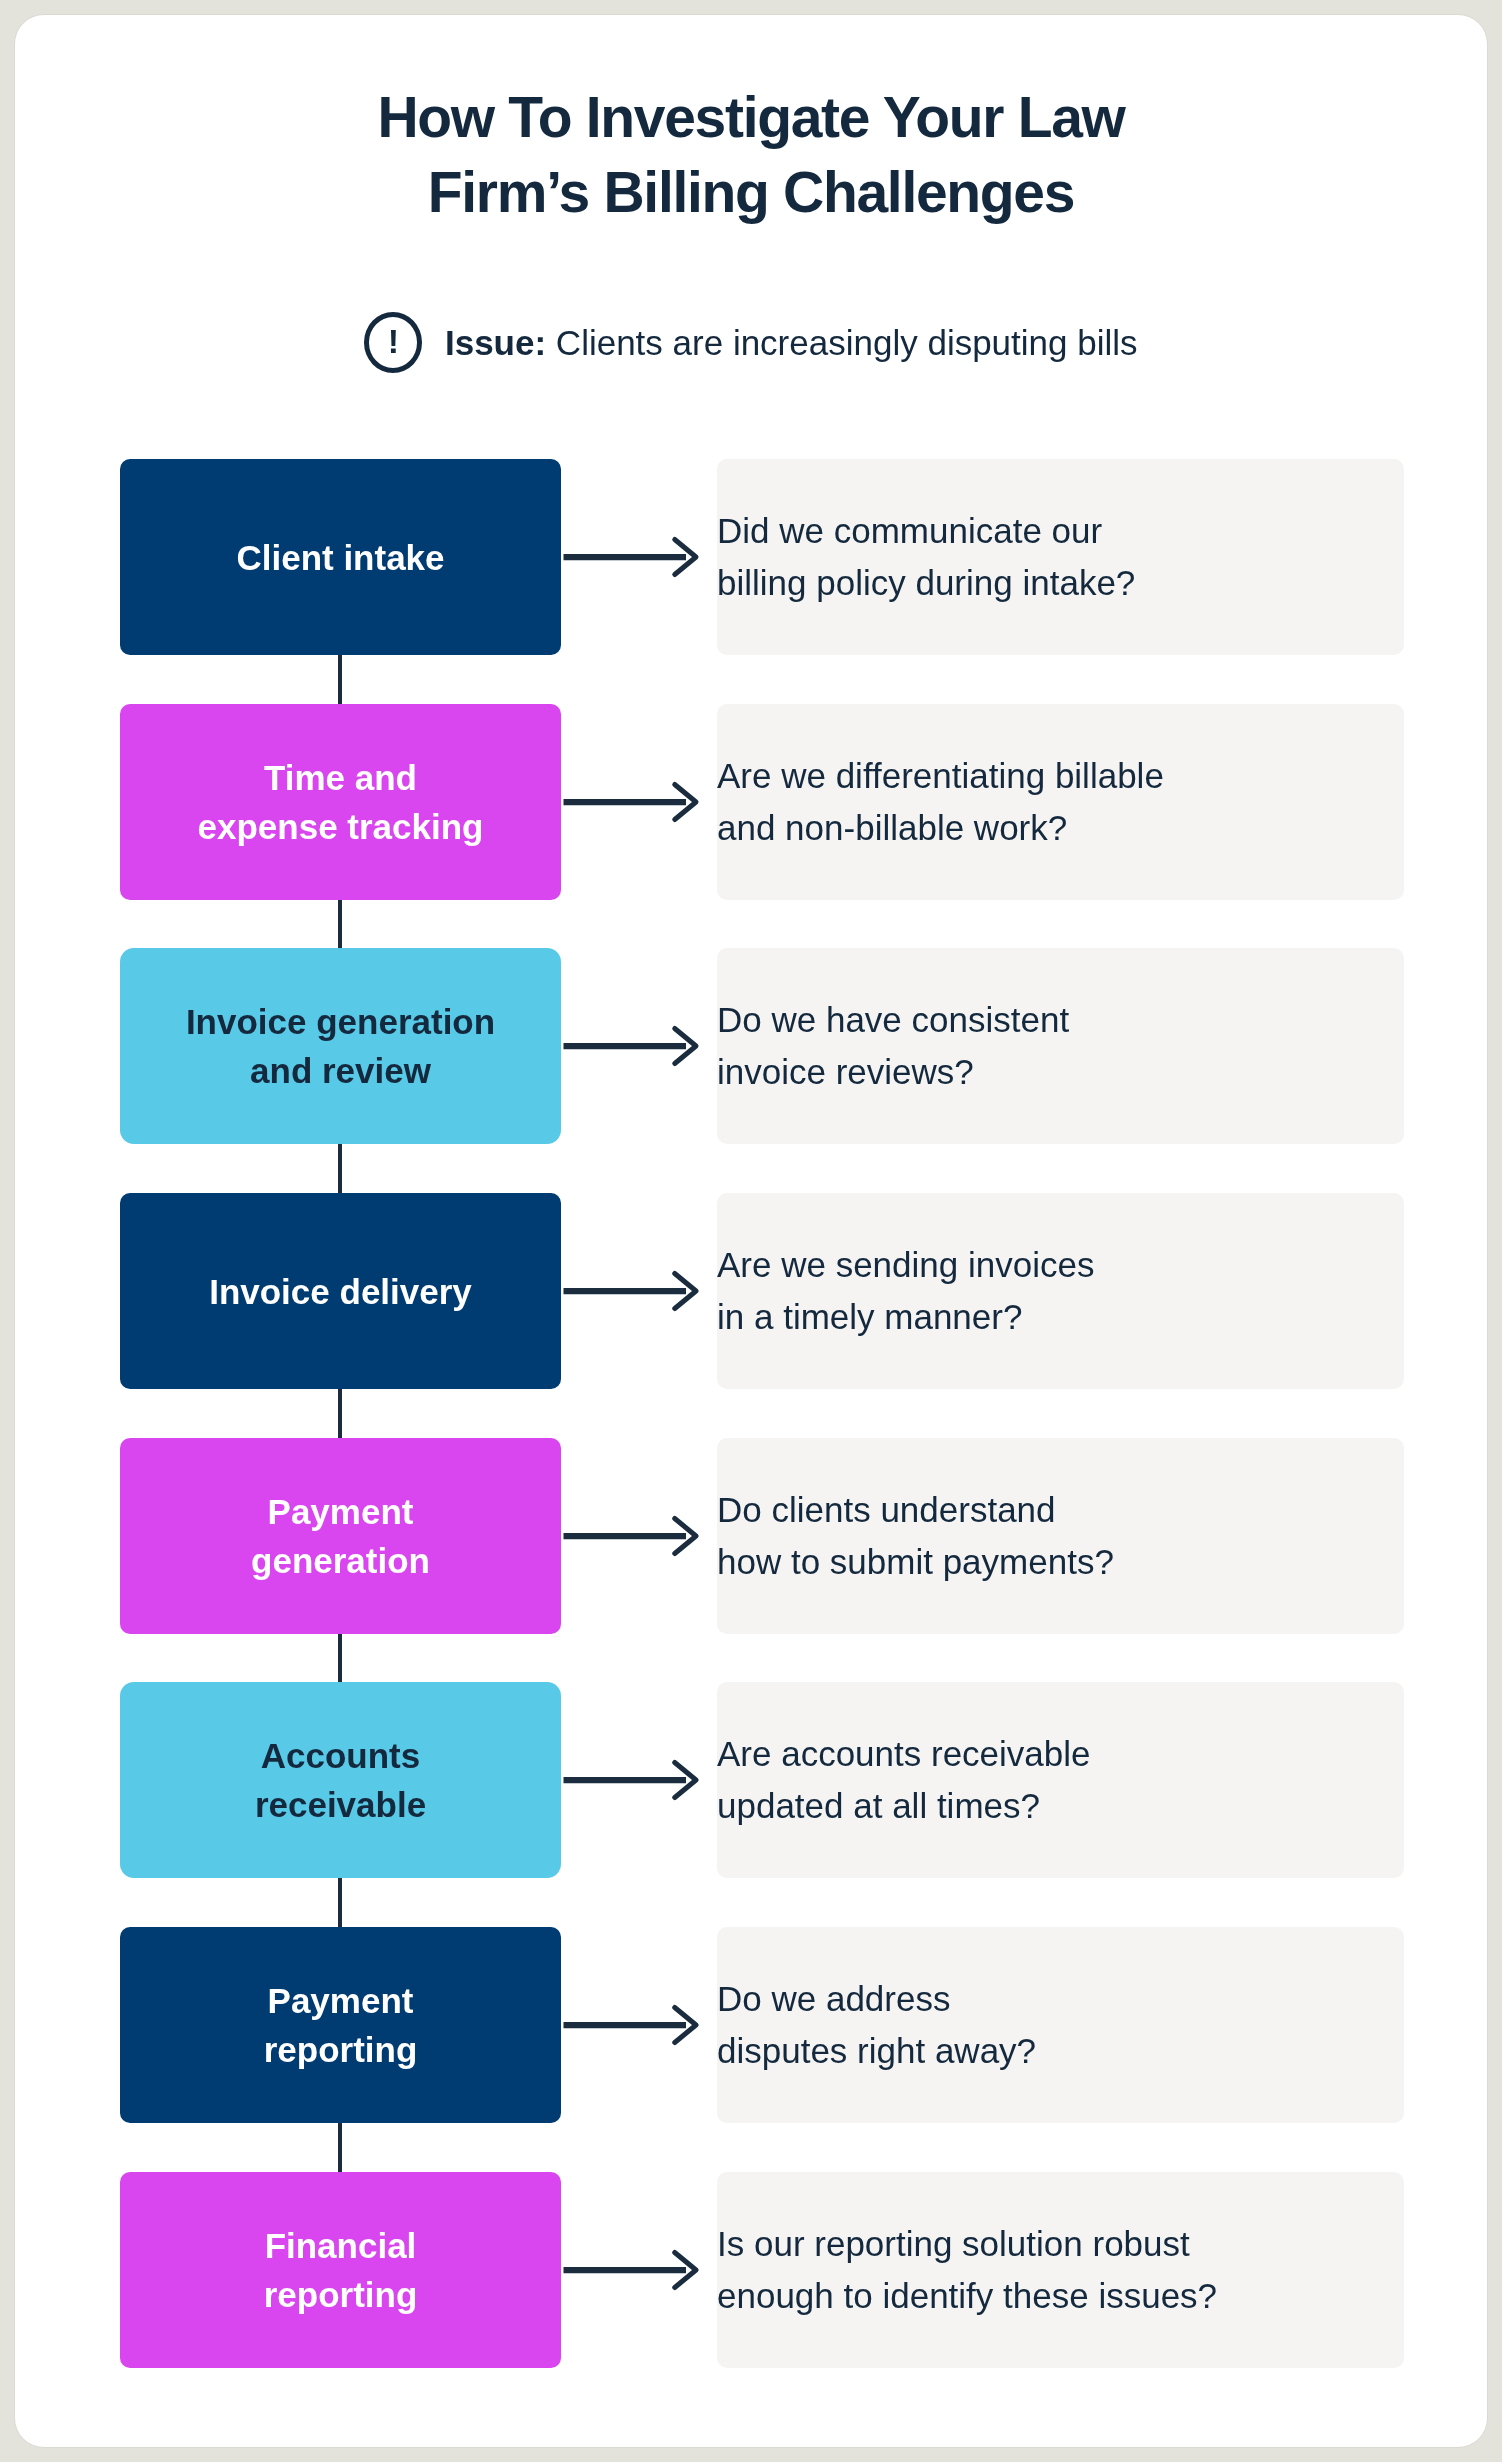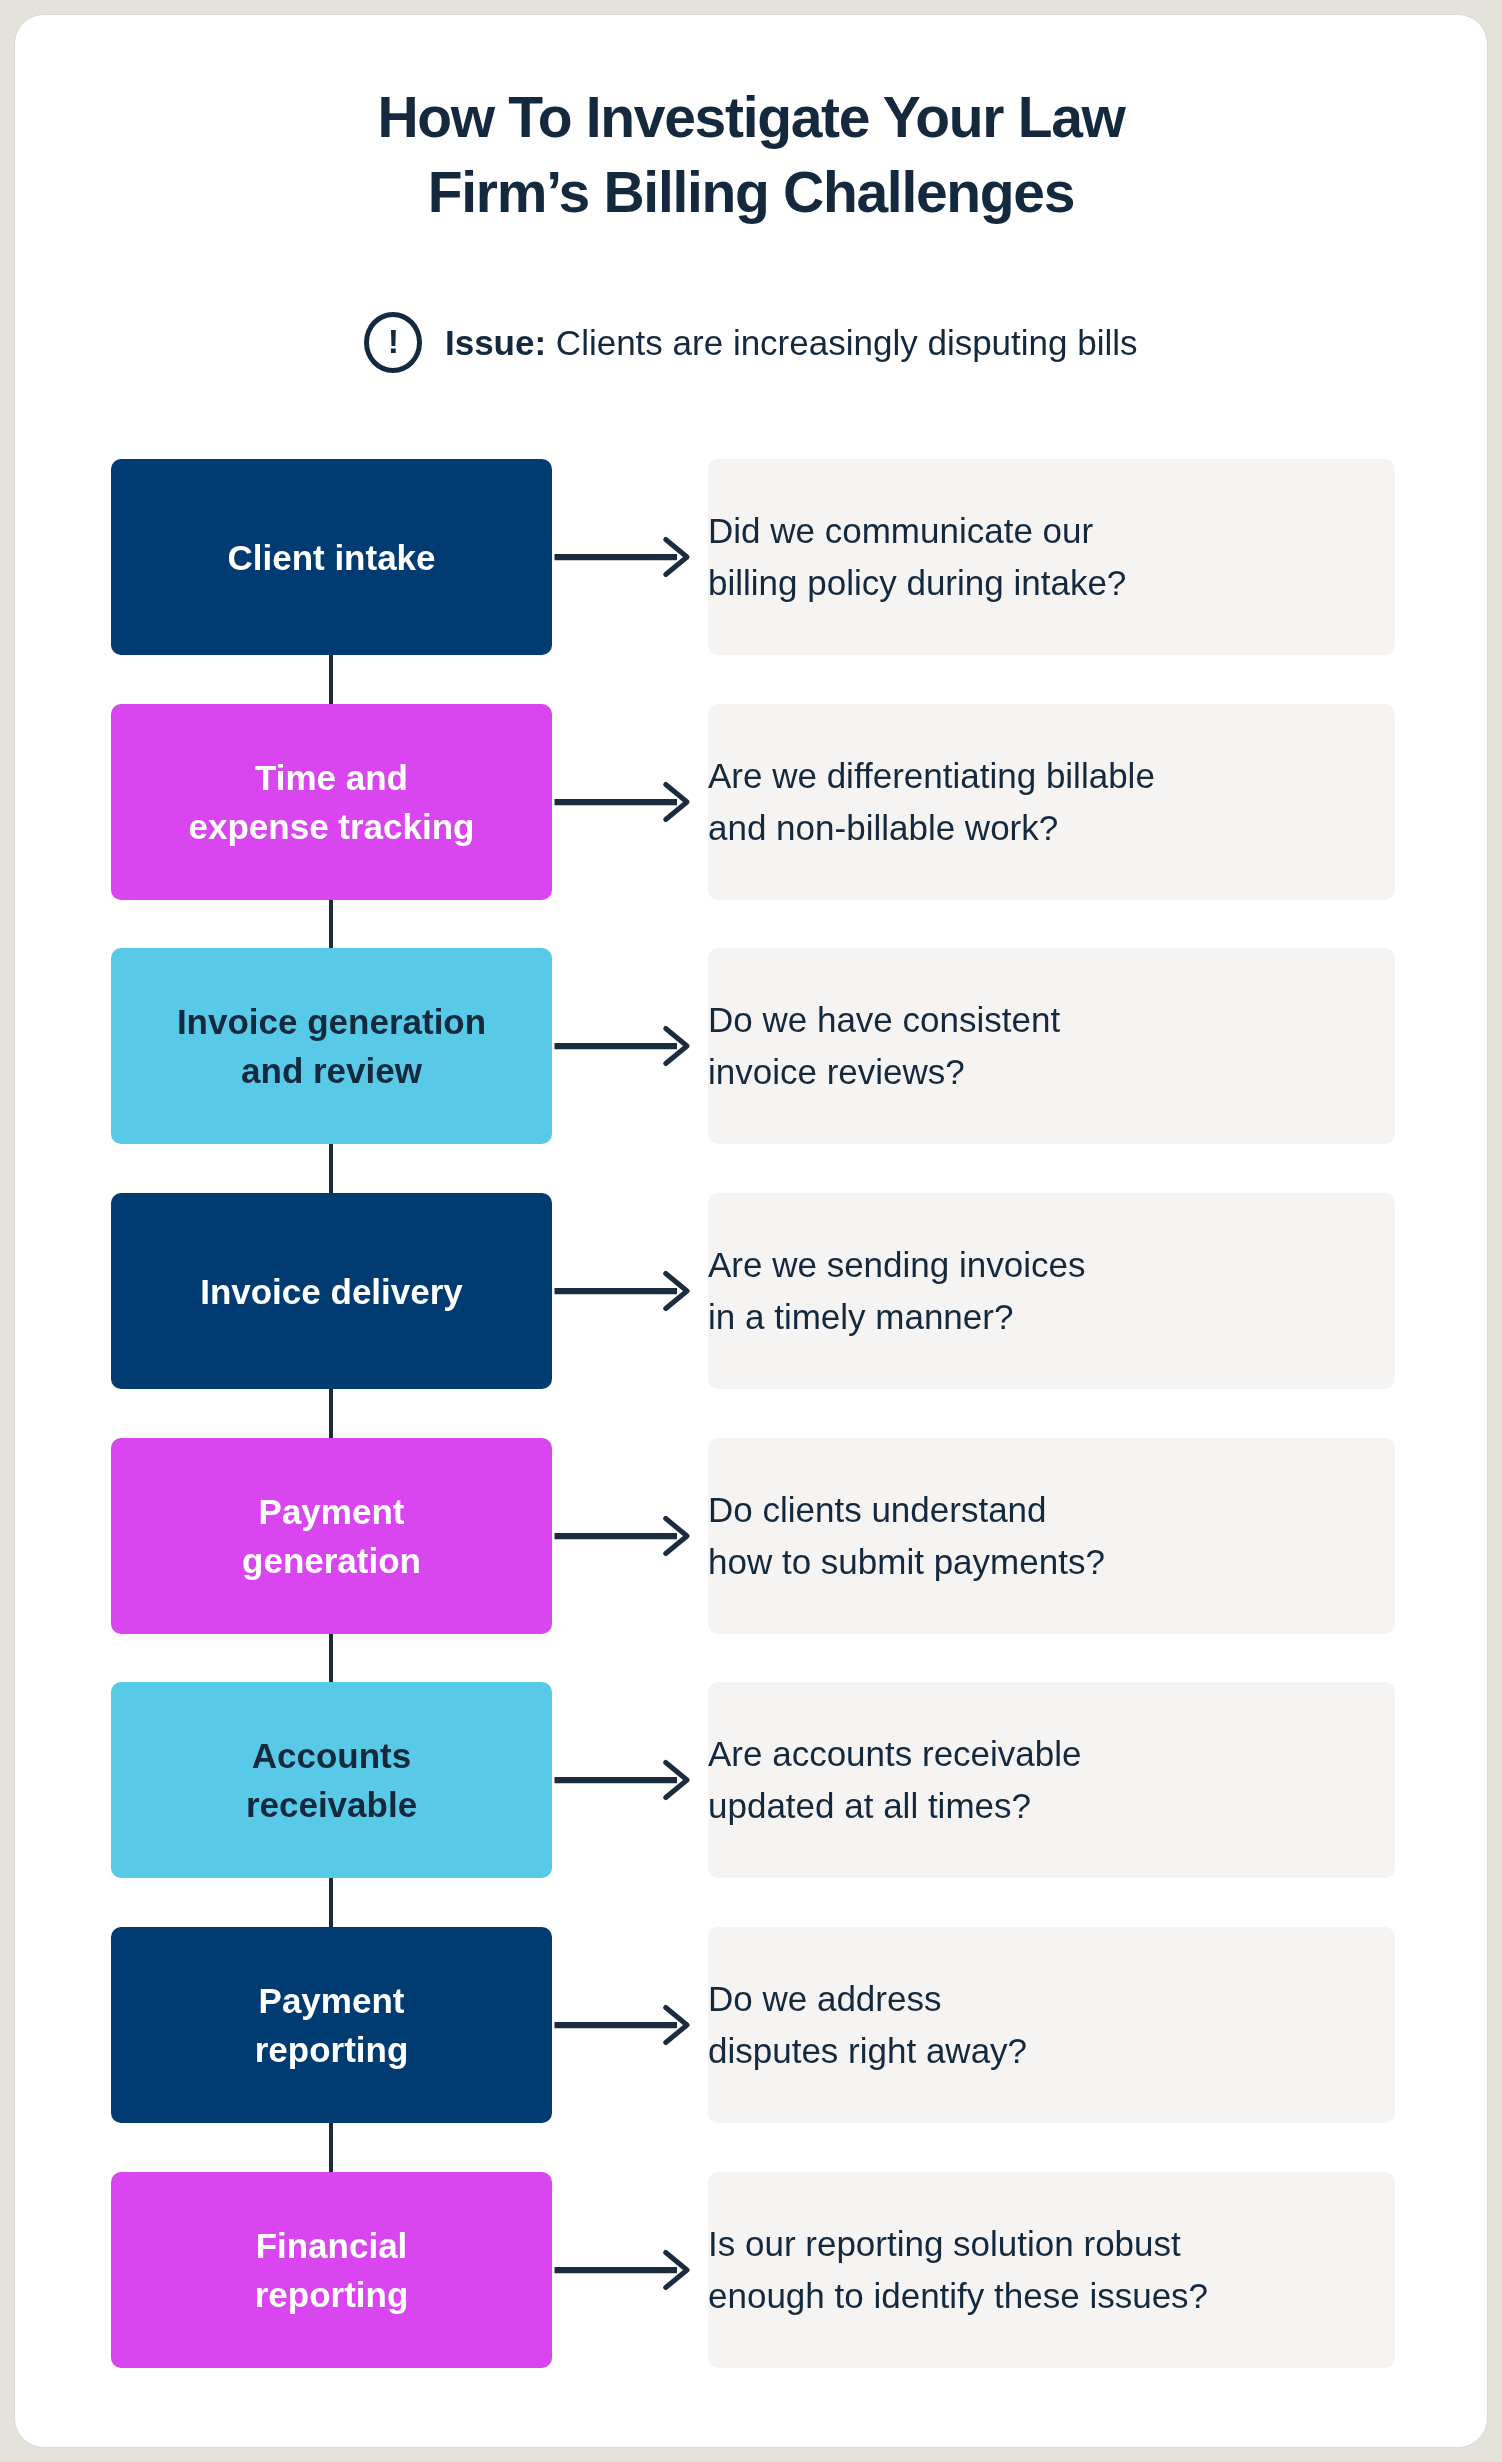--- a/index.html
+++ b/index.html
@@ -50,39 +50,39 @@
     align-items:center;
     justify-content:center;
     font-weight:700;
     font-size:34px;
     line-height:1;
     padding-bottom:2.5px;
     box-sizing:content-box;
   }
   .issue-label { font-weight:700; }
   .flow { position:absolute; left:103px; top:0; width:1284px; }
-  .row { position:absolute; left:8px; width:1284px; height:196px; }
+  .row { position:absolute; left:17px; width:1284px; height:196px; }
   .row1 { top:459px; }  .row2 { top:704px; } .row3 { top:948px; } .row4 { top:1193px; }
   .row5 { top:1438px; } .row6 { top:1682px; } .row7 { top:1927px; } .row8 { top:2172px; }
   .stage {
     position:absolute; left:0; top:0;
     width:441px; height:196px;
     border-radius:10px;
     display:flex;
     flex-direction:column;
     align-items:center;
     justify-content:center;
     text-align:center;
     font-size:35px;
     font-weight:700;
     line-height:1.4;
   }
   .stage.navy { background:#003C72; color:#FFFFFF; }
   .stage.blue { background:#d946ef; color:#FFFFFF; }
-  .stage.cyan { background:#59C9E8; color:#14293E; }
+  .stage.cyan { background:#59C9E8; color:#14293E;border-radius:14px; }
   .arrow {
     position:absolute; left:441px; top:0;
     width:155px; height:196px;
     display:flex; align-items:center; justify-content:center;
   }
   .arrow svg { width:155px; height:50px; display:block; }
   .qbox {
     position:absolute; left:597px; top:0;
     width:687px; height:196px;
     background:#F5F4F2;

